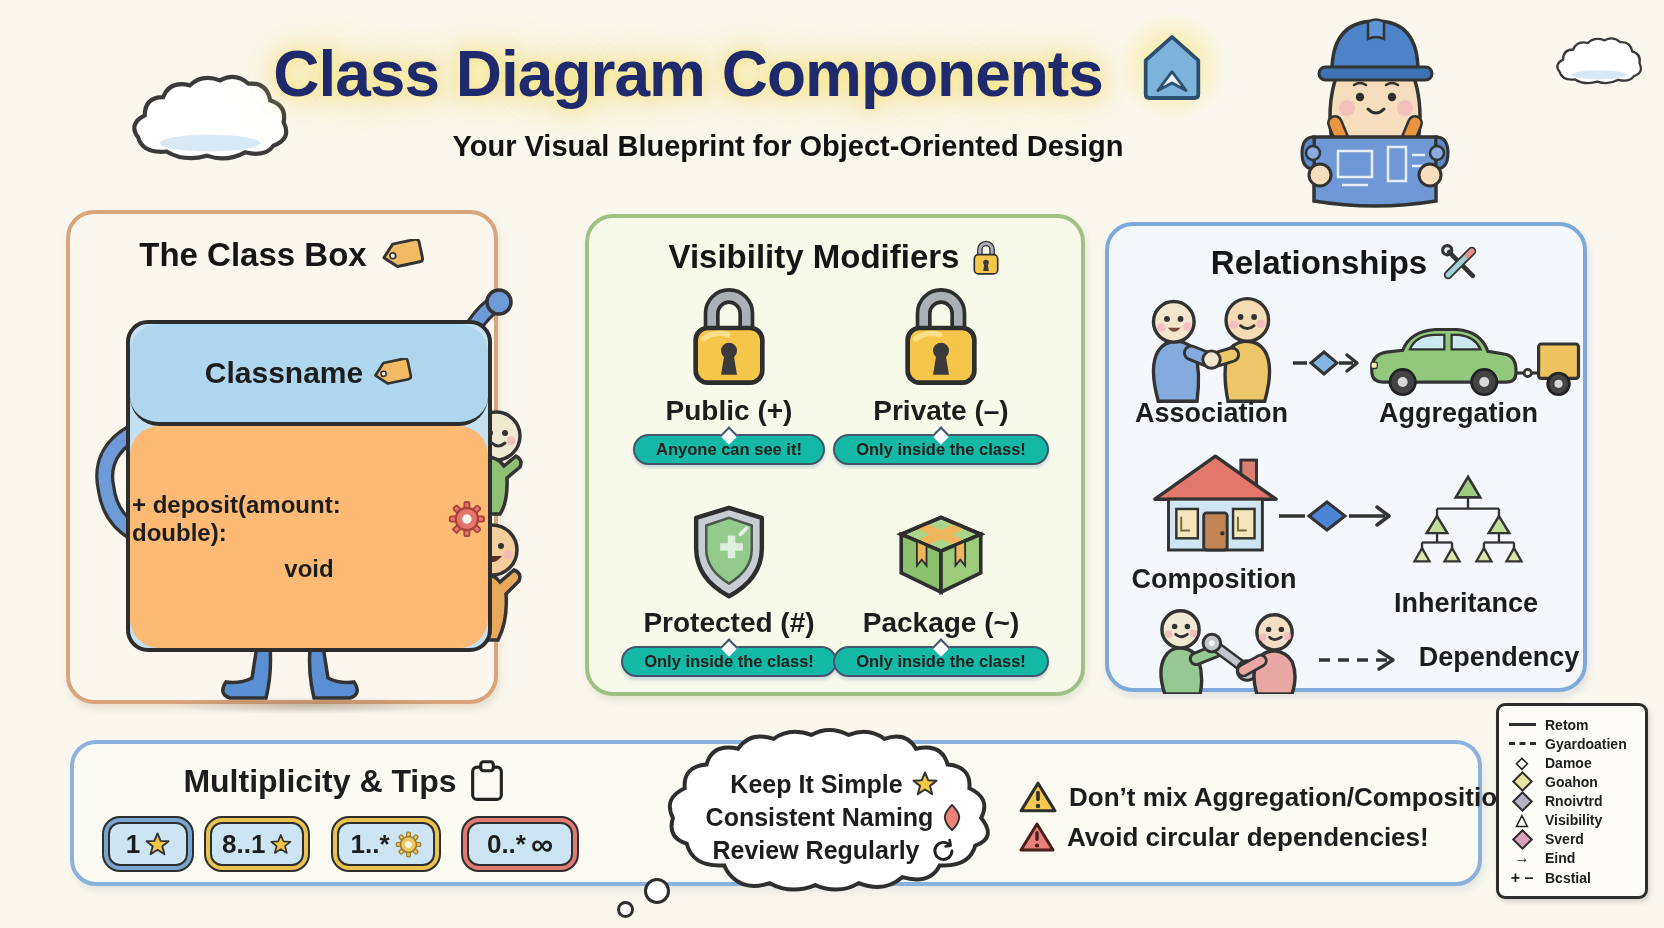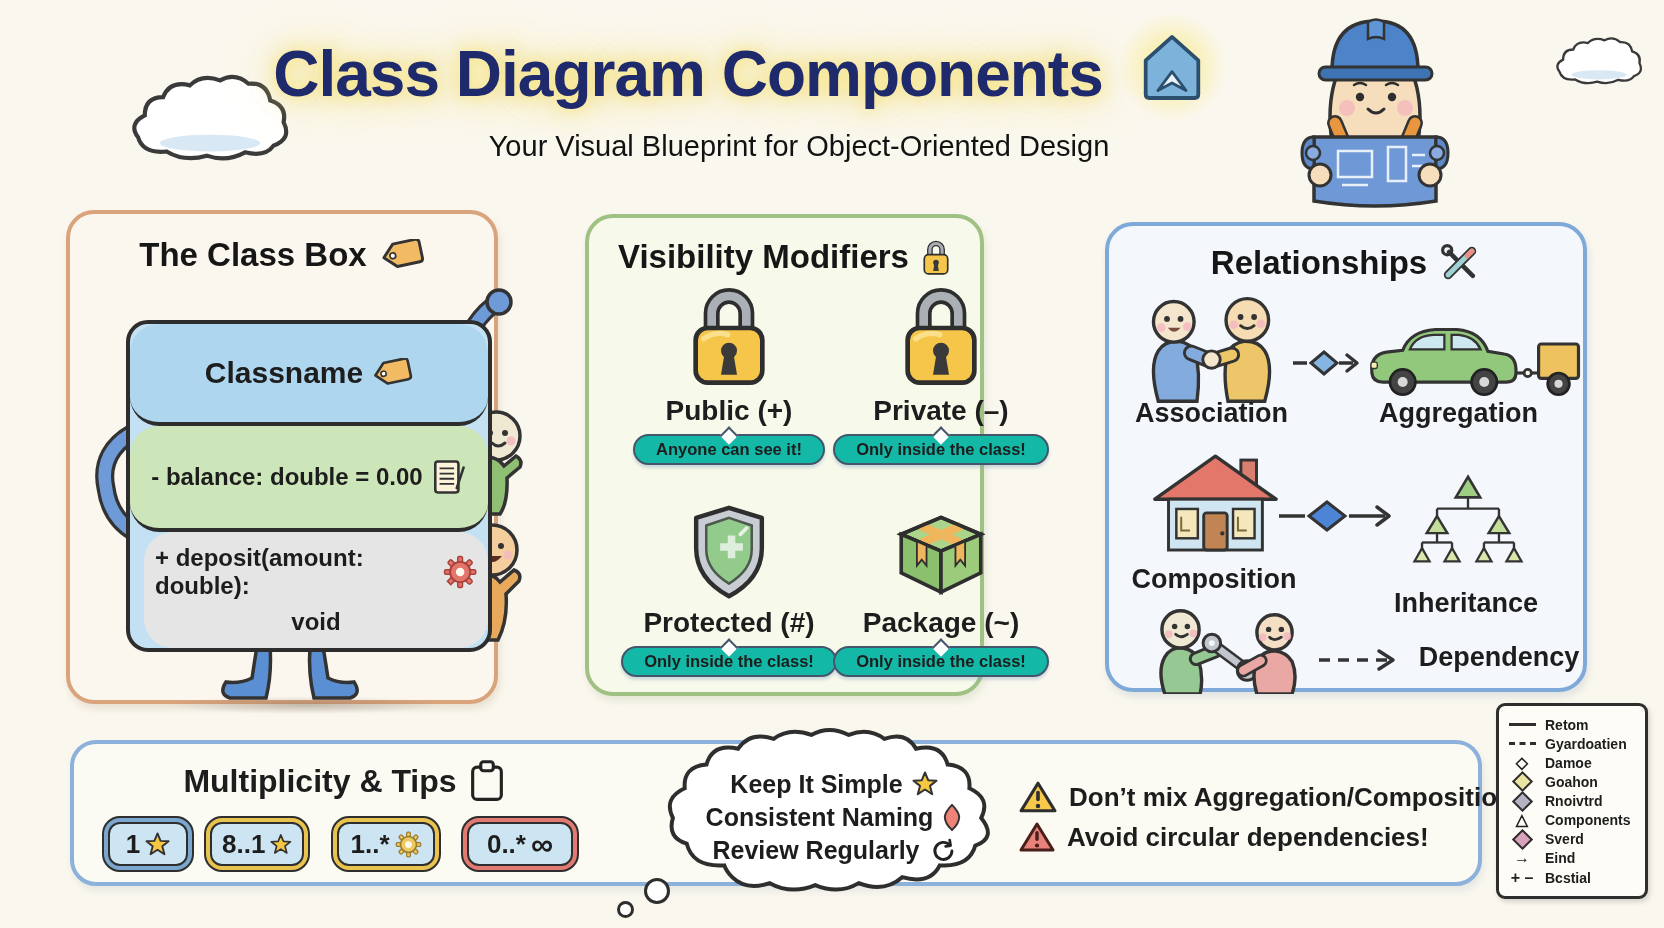--- a/index.html
+++ b/index.html
@@ -2,37 +2,37 @@
 <html><head>
 <meta charset="utf-8">
 <style>
   html,body{margin:0;padding:0;background:#efe9da;font-family:"Liberation Sans",sans-serif;}
   #stage{position:relative;width:1664px;height:928px;background:#faf7ee;overflow:hidden;color:#1d1d1d;}
   .abs{position:absolute;}
   
   .title-row{position:absolute;left:150px;top:26px;width:1200px;display:flex;align-items:center;justify-content:center;gap:22px;}
   .main-title{font-size:64px;font-weight:700;color:#1e2a6b;letter-spacing:-1px;white-space:nowrap;
     text-shadow:0 0 14px rgba(247,228,131,.95),0 0 30px rgba(247,228,131,.85),0 0 46px rgba(247,228,131,.6);}
-  .subtitle{position:absolute;left:219px;top:130px;width:1160px;text-align:center;font-size:29px;font-weight:400;color:#121212;}
+  .subtitle{position:absolute;left:208px;top:130px;width:1160px;text-align:center;font-size:29px;font-weight:700;color:#121212;}
   .house-glow{width:110px;height:110px;margin:-14px 0 0 -8px;display:flex;align-items:center;justify-content:center;
     background:radial-gradient(circle,rgba(248,232,130,.95) 0%,rgba(248,232,130,0) 70%);}
   
   .panel{position:absolute;border-radius:28px;box-sizing:border-box;}
   #panel-class{left:66px;top:210px;width:432px;height:494px;border:4px solid #d9a47c;background:#fcf7ee;box-shadow:2px 5px 7px rgba(160,120,90,.18);}
-  #panel-vis{left:585px;top:214px;width:399px;height:482px;border:4px solid #a0c184;background:#f7f9ea;box-shadow:2px 5px 7px rgba(120,150,90,.15);}
+  #panel-vis{left:585px;top:214px;width:500px;height:482px;border:4px solid #a0c184;background:#f7f9ea;box-shadow:2px 5px 7px rgba(120,150,90,.15);}
   #panel-rel{left:1105px;top:222px;width:482px;height:470px;border:4px solid #7ea9d8;background:#f4f8fd;box-shadow:2px 5px 7px rgba(90,120,160,.15);}
   #panel-bottom{left:70px;top:740px;width:1412px;height:146px;border:4px solid #8cb2dc;background:#fbfaf3;border-radius:26px;box-shadow:2px 5px 7px rgba(90,120,160,.12);}
   .ptitle{position:absolute;left:0;right:0;display:flex;align-items:center;justify-content:center;gap:12px;font-size:33px;font-weight:700;color:#161616;}
   
   #classbox{position:absolute;left:56px;top:106px;width:366px;height:332px;border:4.5px solid #2d2d2d;border-radius:22px;overflow:hidden;
     background:#c4e1f4;z-index:3;box-sizing:border-box;display:flex;flex-direction:column;}
   .cb-sec{display:flex;align-items:center;justify-content:center;gap:8px;font-weight:700;color:#1d1d1d;border-radius:29px;}
   #cb-head{height:98px;background:#aed6ee;border-bottom:4px solid #2d2d2d;font-size:30px;}
   #cb-attr{height:102px;background:#cde6b9;border-bottom:4px solid #2d2d2d;font-size:24px;padding:0 4px;}
-  #cb-meth{flex:1;background:#e5e5e5;flex-direction:column;font-size:24px;padding:0 11px;margin-left:14px;}
+  #cb-meth{flex:1;background:#fdba74;flex-direction:column;font-size:24px;padding:0 2px;}
   .cb-row{display:flex;align-items:center;justify-content:center;gap:8px;}
   
   .vcell{position:absolute;width:196px;display:flex;flex-direction:column;align-items:center;gap:7px;}
   .vicon{display:flex;align-items:flex-end;justify-content:center;}
   .vlabel{font-size:28px;font-weight:700;white-space:nowrap;}
   .bubble{position:relative;background:#14b8a6;border:2.5px solid #44566b;border-radius:999px;padding:4px 21px;font-size:16.5px;font-weight:700;
     white-space:nowrap;box-shadow:0 3px 3px rgba(130,160,190,.35);}
   .bubble::before{content:"";position:absolute;top:-7px;left:50%;width:11px;height:11px;background:#fff;
     border-left:2.5px solid #44566b;border-top:2.5px solid #44566b;transform:translateX(-50%) rotate(45deg);}
   
@@ -165,31 +165,20 @@
     <div id="classbox">
       <div class="cb-sec" id="cb-head">
         <span>Classname</span>
         <svg width="42" height="30" viewBox="0 0 40 28">
           <g transform="rotate(-12 20 14)">
             <path d="M14 3 L34 3 Q37 3 37 6 L37 20 Q37 23 34 23 L14 23 L4 13 Z" fill="#f2bb63" stroke="#333333" stroke-width="2.5" stroke-linejoin="round"></path>
             <circle cx="12" cy="13" r="2.5" fill="#ffffff" stroke="#333333" stroke-width="1.5"></circle>
           </g>
         </svg>
       </div>
-      <div class="cb-sec" id="cb-attr">
-        <span>- balance: double = 0.00</span>
-        <svg width="36" height="38" viewBox="0 0 42 42">
-          <rect x="5" y="3" width="27" height="36" rx="3" fill="#fcf4da" stroke="#333333" stroke-width="3"></rect>
-          <line x1="10" y1="11" x2="27" y2="11" stroke="#333333" stroke-width="2.2"></line>
-          <line x1="10" y1="17" x2="27" y2="17" stroke="#333333" stroke-width="2.2"></line>
-          <line x1="10" y1="23" x2="27" y2="23" stroke="#333333" stroke-width="2.2"></line>
-          <line x1="10" y1="29" x2="27" y2="29" stroke="#333333" stroke-width="2.2"></line>
-          <line x1="30" y1="34" x2="38" y2="10" stroke="#333333" stroke-width="3" stroke-linecap="round"></line>
-        </svg>
-      </div>
       <div class="cb-sec" id="cb-meth">
         <div class="cb-row">
           <span>+ deposit(amount: double):</span>
           <svg width="38" height="38" viewBox="0 0 44 44">
             <g fill="#e4756c" stroke="#a8423a" stroke-width="2">
               <rect x="19" y="2" width="6" height="8" rx="2"></rect>
                 <rect x="19" y="34" width="6" height="8" rx="2"></rect>
               <rect x="2" y="19" width="8" height="6" rx="2"></rect>
                 <rect x="34" y="19" width="8" height="6" rx="2"></rect>
               <g transform="rotate(45 22 22)">
@@ -544,21 +533,21 @@
     <div class="lrow">
       <span class="lsym">
           <span class="dia dia-gray"></span>
         </span>
       <span class="llab">Rnoivtrd</span>
     </div>
     <div class="lrow">
       <span class="lsym">
           <span class="lglyph">△</span>
         </span>
-      <span class="llab">Components</span>
+      <span class="llab">Visibility</span>
     </div>
     <div class="lrow">
       <span class="lsym">
           <span class="dia dia-pink"></span>
         </span>
       <span class="llab">Sverd</span>
     </div>
     <div class="lrow">
       <span class="lsym">
           <span class="lglyph">→</span>

